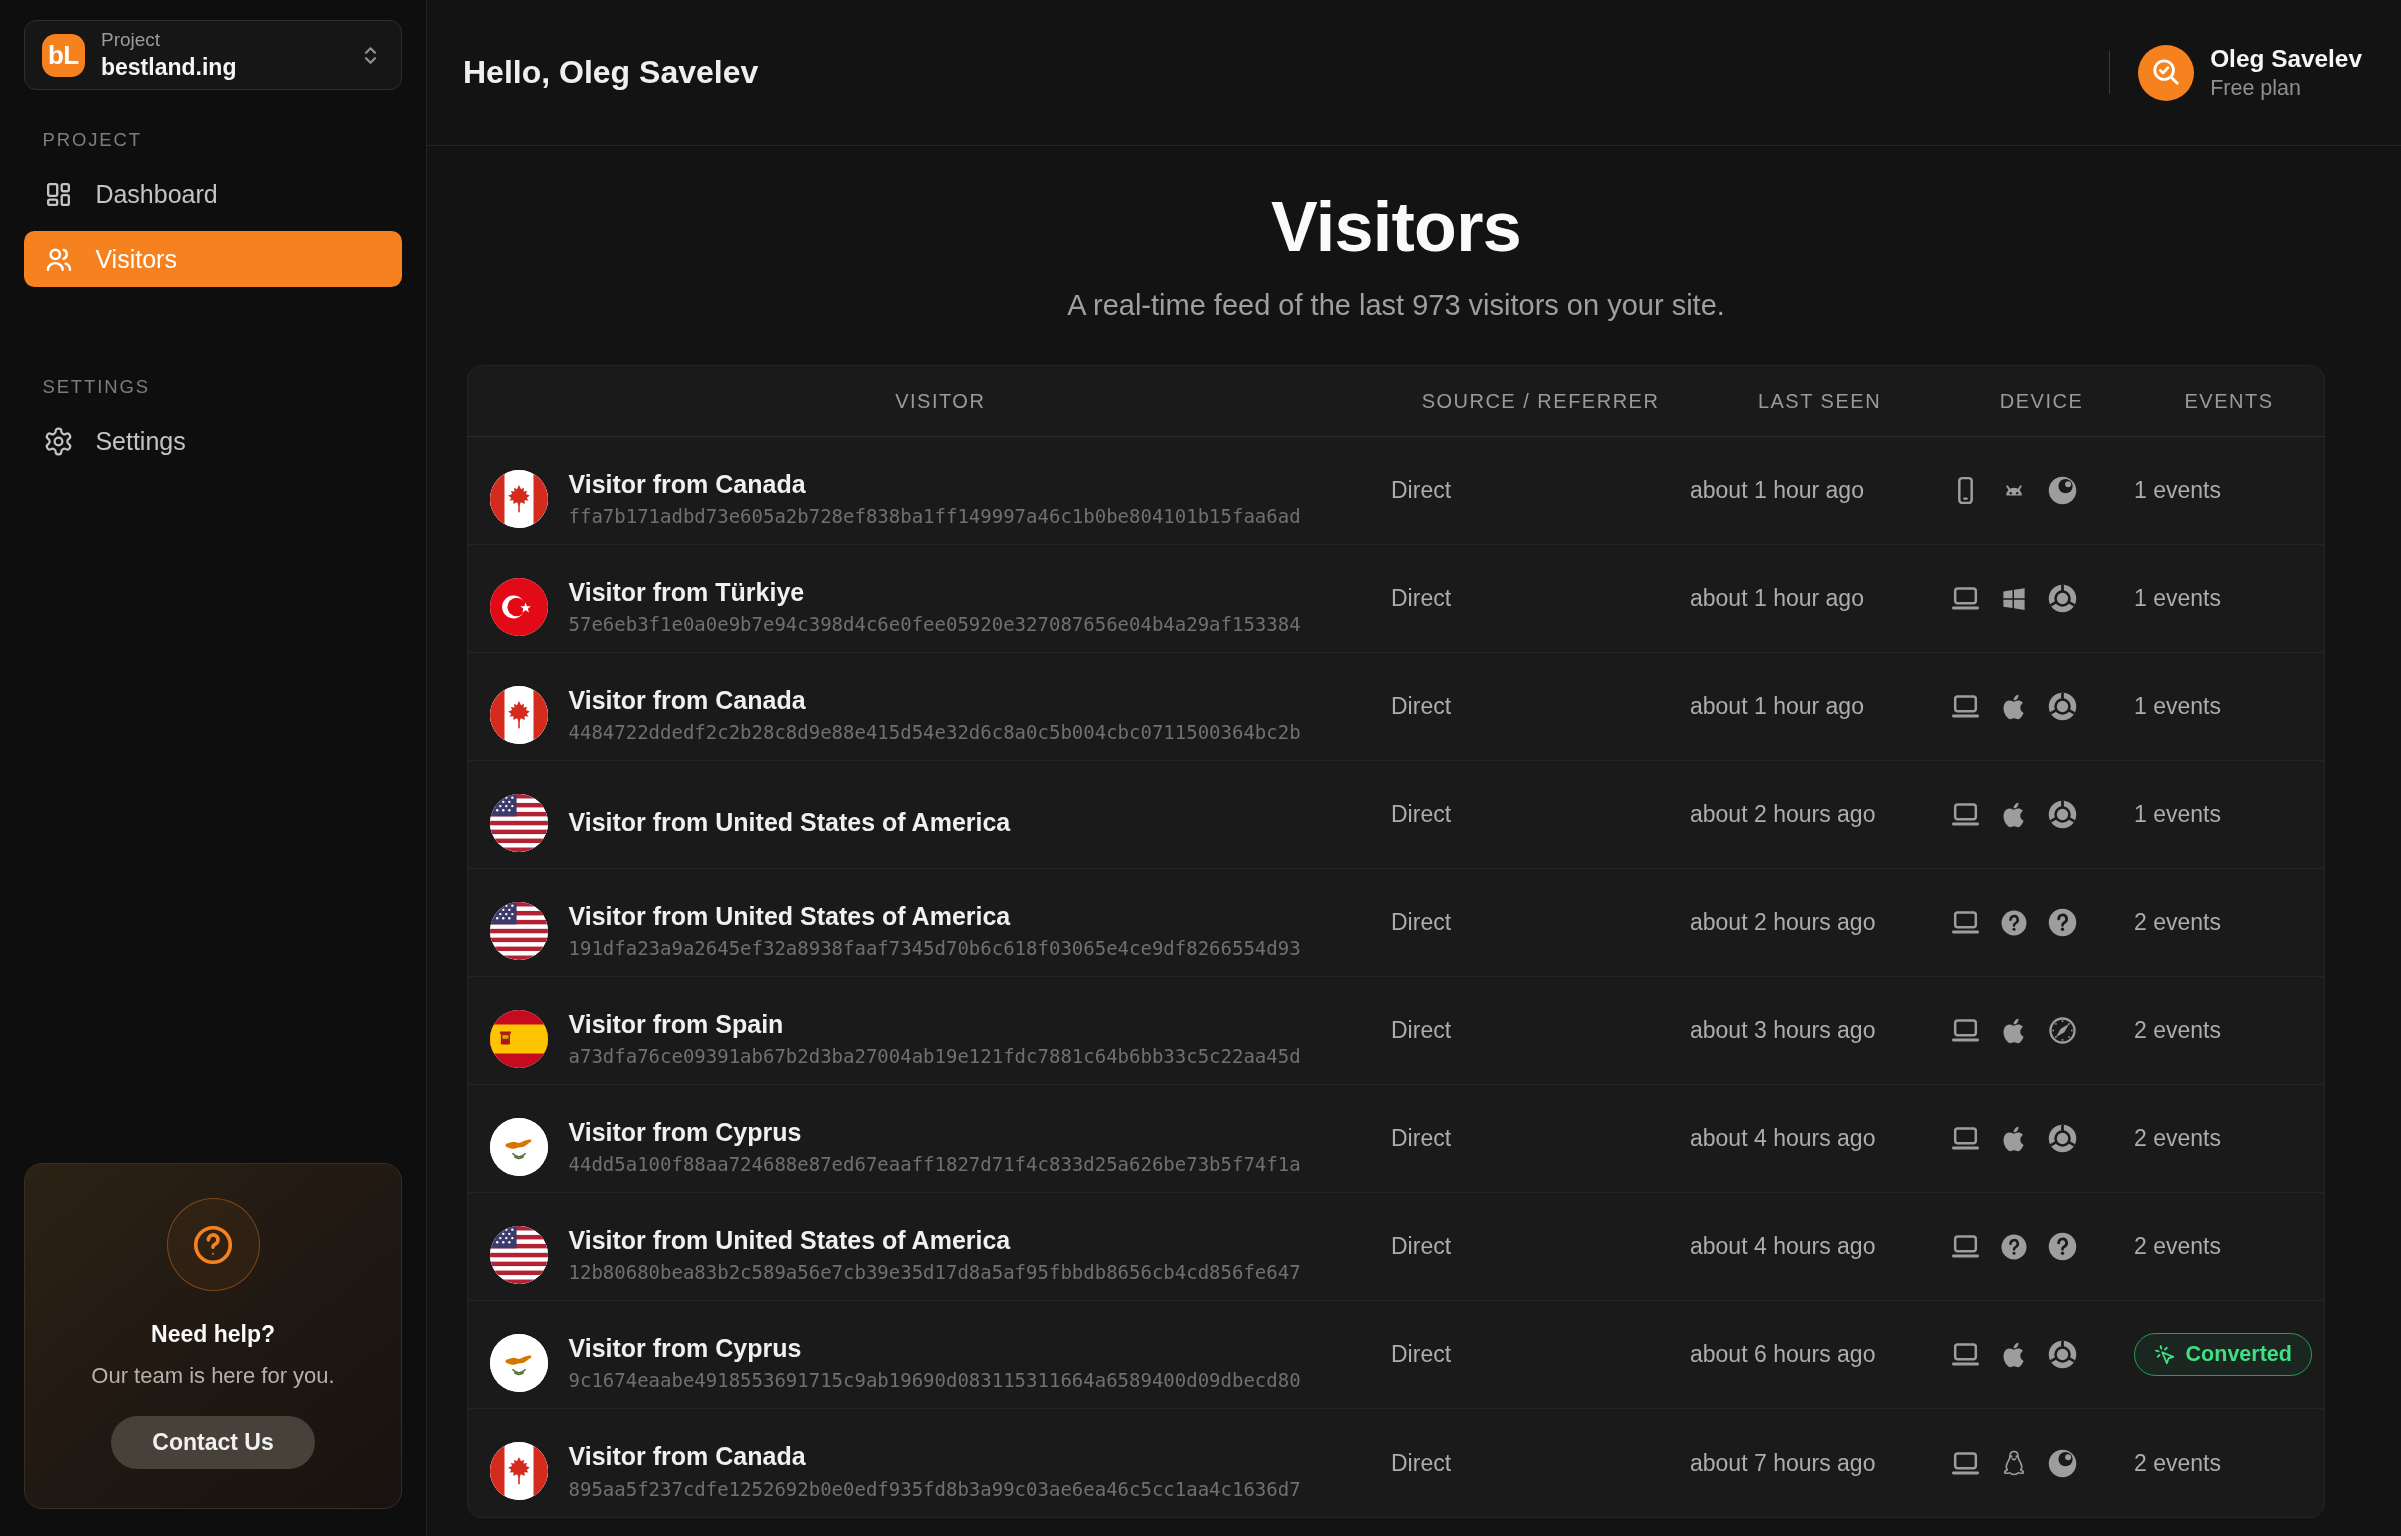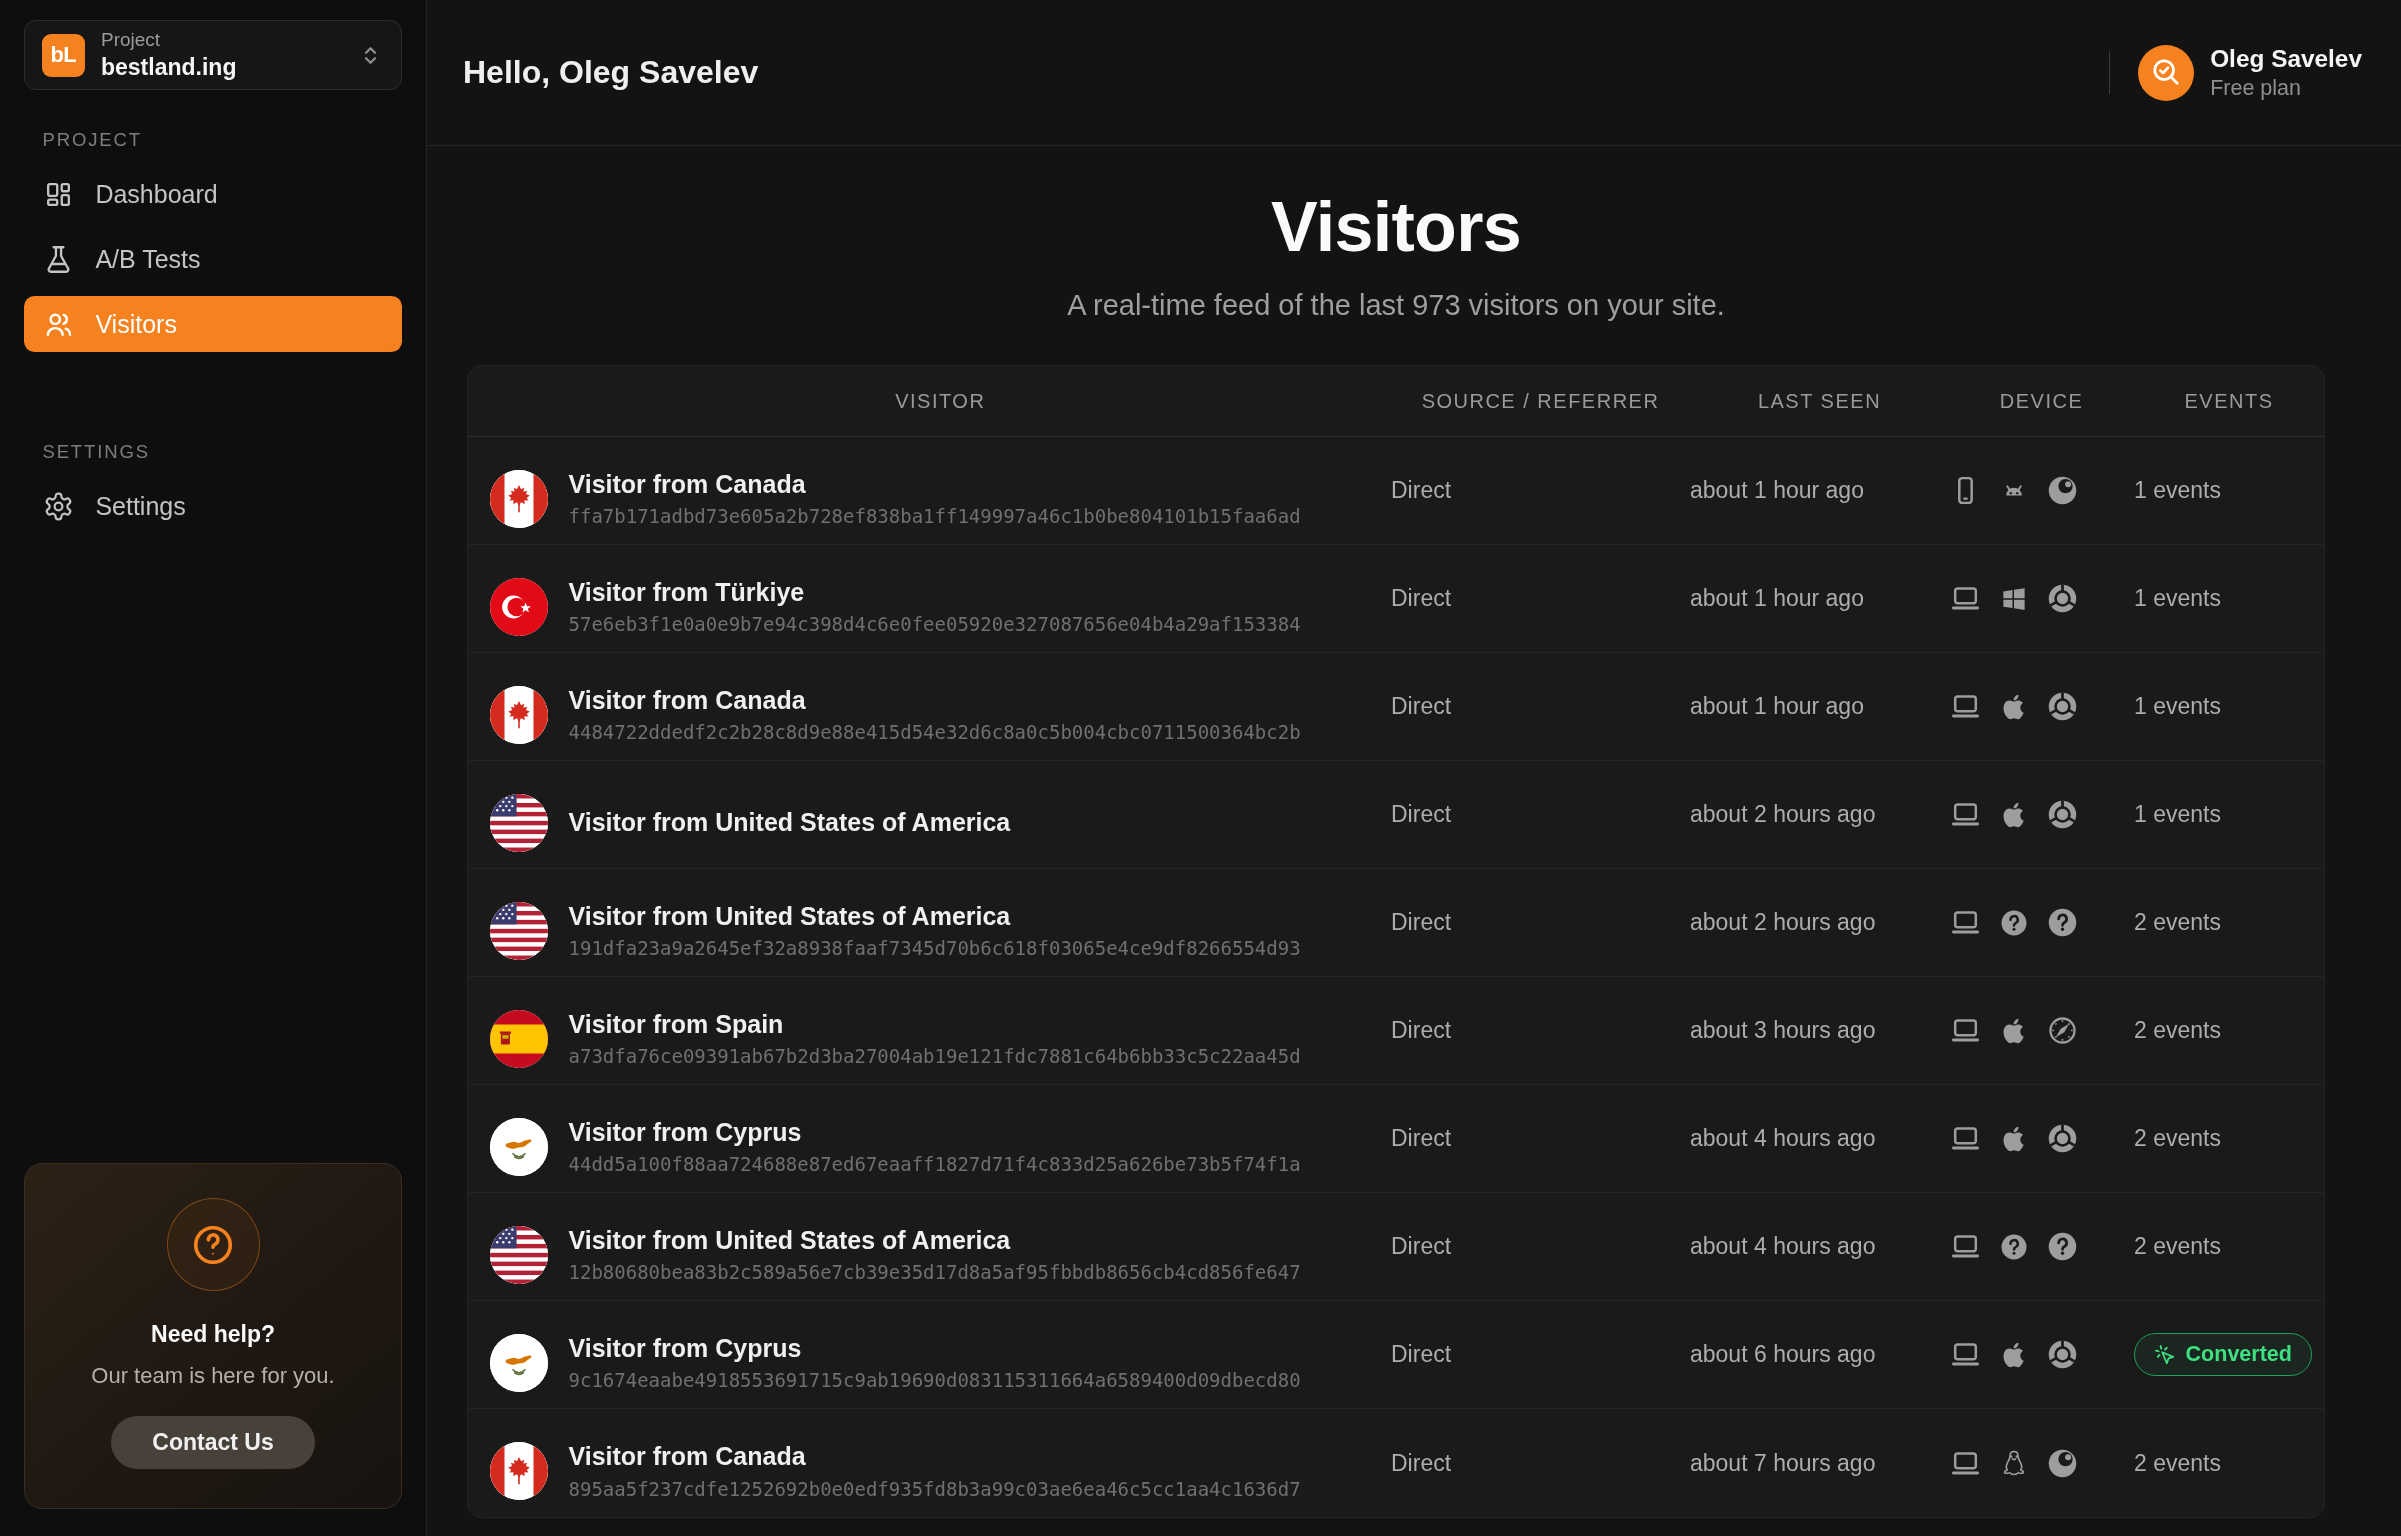--- a/index.html
+++ b/index.html
@@ -33,23 +33,23 @@
     display:flex;flex-direction:column;
     padding:20px 24.4px 27px 24.4px;
   }
   .project-selector{
     height:70px;border-radius:12px;
     background:#161616;border:1.1px solid #2e2e2e;
     display:flex;align-items:center;gap:16.3px;
     padding:0 16.3px;cursor:pointer;
   }
   .logo-box{
-    width:43px;height:43px;border-radius:9px;background:var(--accent);
+    width:43px;height:43px;border-radius:14px;background:var(--accent);
     display:flex;align-items:center;justify-content:center;
-    font-size:22px;font-weight:700;color:#fff;letter-spacing:-0.7px;
+    font-size:26px;font-weight:700;color:#fff;letter-spacing:-0.7px;
   }
   .project-texts{display:flex;flex-direction:column;gap:2.2px;}
   .project-label{font-size:19px;color:#9b9b9b;}
   .project-name{font-size:23px;font-weight:700;color:#f5f5f5;}
   .selector-chevrons{margin-left:auto;width:27px;height:27px;color:#8f8f8f;}
   .selector-chevrons svg{width:27px;height:27px;}
   .nav-section-label{
     margin:39px 0 15px 18px;
     font-size:18.5px;letter-spacing:1.9px;color:#7d7d7d;
   }
@@ -181,30 +181,20 @@
       <div class="nav-item">
         <span class="nav-icon">
           <svg viewBox="0 0 24 24" fill="none" stroke="currentColor" stroke-linecap="round" stroke-linejoin="round" stroke-width="1.8">
             <rect x="4" y="4" width="7" height="9" rx="1.3"></rect>
             <rect x="14.5" y="4" width="5.5" height="5.5" rx="1.3"></rect>
             <rect x="14.5" y="12.5" width="5.5" height="7.5" rx="1.3"></rect>
             <rect x="4" y="16" width="7" height="4" rx="1.3"></rect>
           </svg>
         </span>
         <span>Dashboard</span>
-      </div>
-      <div class="nav-item">
-        <span class="nav-icon">
-          <svg viewBox="0 0 24 24" fill="none" stroke="currentColor" stroke-linecap="round" stroke-linejoin="round" stroke-width="1.8">
-            <path d="M10 2.5v6.8L4.8 18.6a1.8 1.8 0 0 0 1.6 2.9h11.2a1.8 1.8 0 0 0 1.6-2.9L14 9.3V2.5"></path>
-            <path d="M8.2 2.5h7.6"></path>
-            <path d="M7 15.5h10"></path>
-          </svg>
-        </span>
-        <span>A/B Tests</span>
       </div>
       <div class="nav-item active">
         <span class="nav-icon">
           <svg viewBox="0 0 24 24" fill="none" stroke="currentColor" stroke-linecap="round" stroke-linejoin="round" stroke-width="1.9">
             <circle cx="9.5" cy="8" r="3.6"></circle>
             <path d="M3.8 20c0-3.1 2.6-5.2 5.7-5.2s5.7 2.1 5.7 5.2"></path>
             <path d="M16 4.6a3.6 3.6 0 0 1 0 6.8"></path>
             <path d="M17.5 15.2c2 .6 3.4 2.3 3.4 4.8"></path>
           </svg>
         </span>

